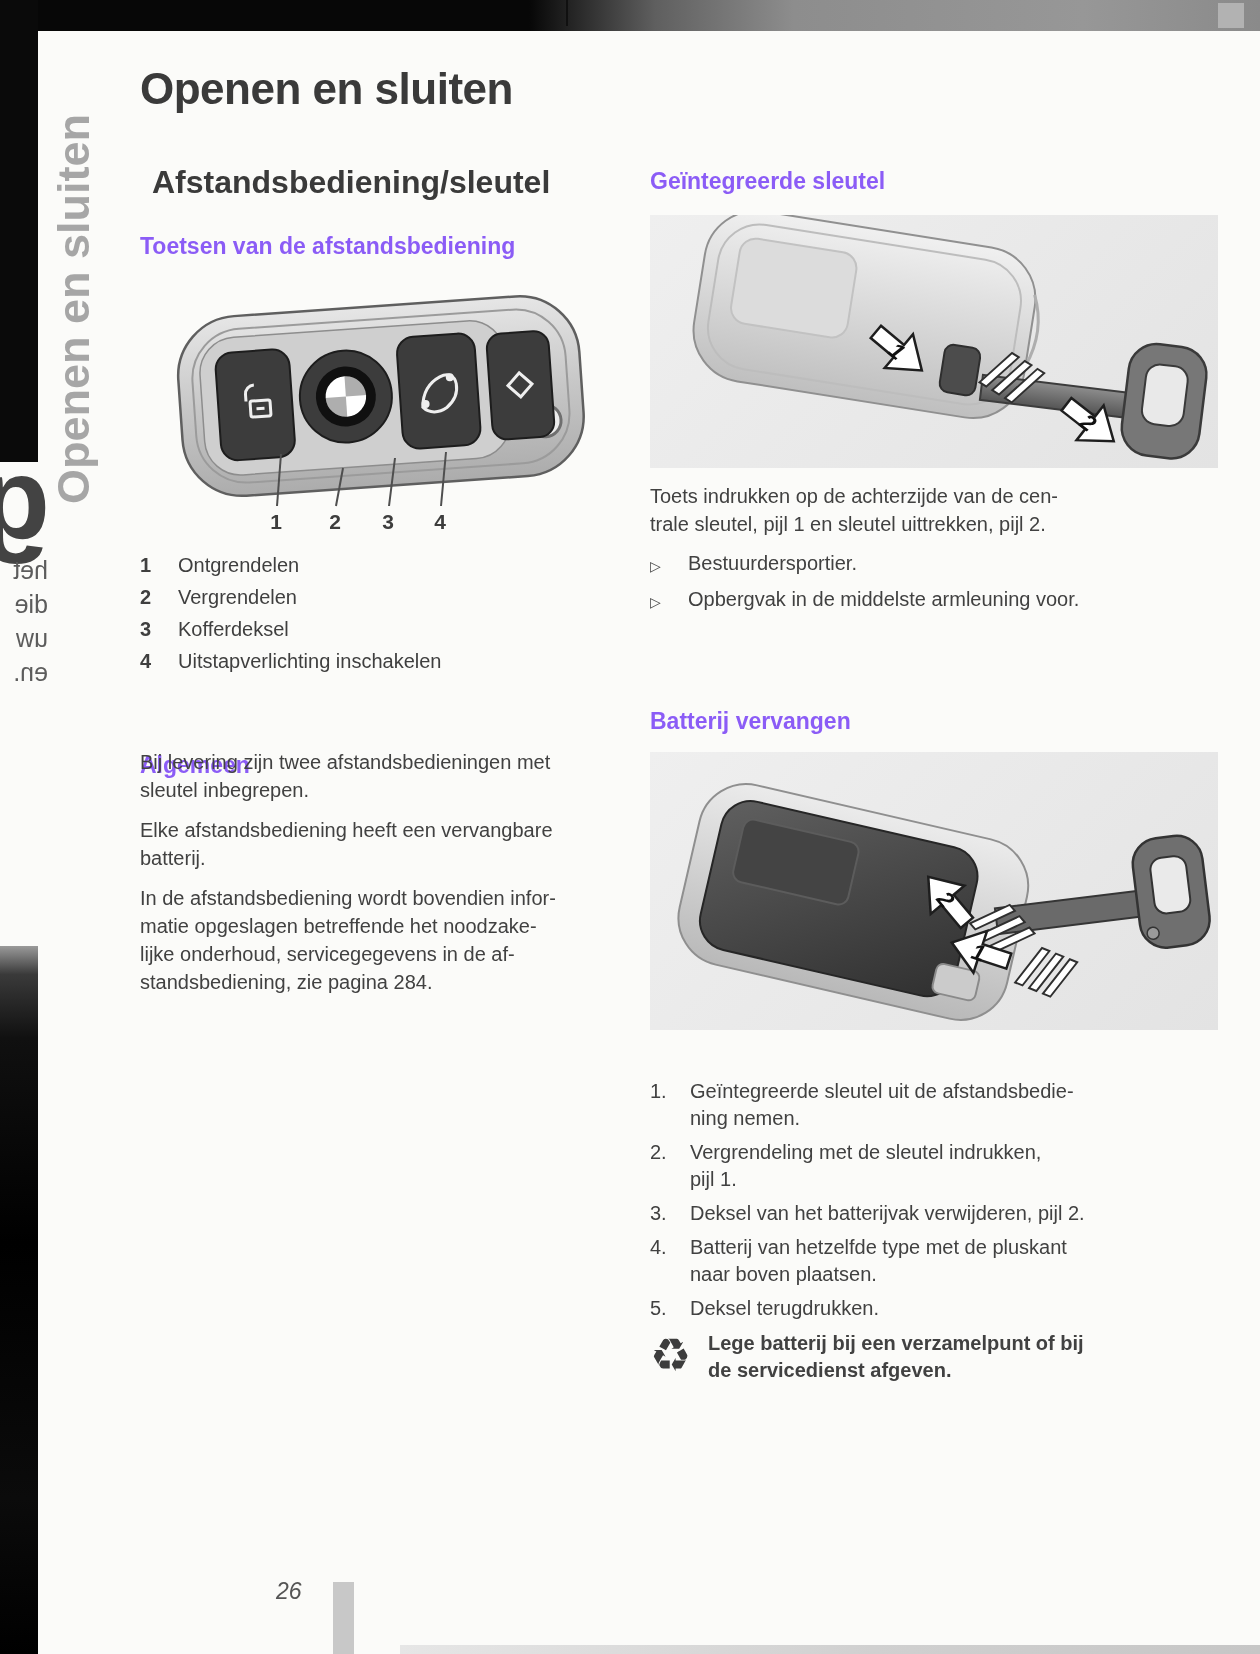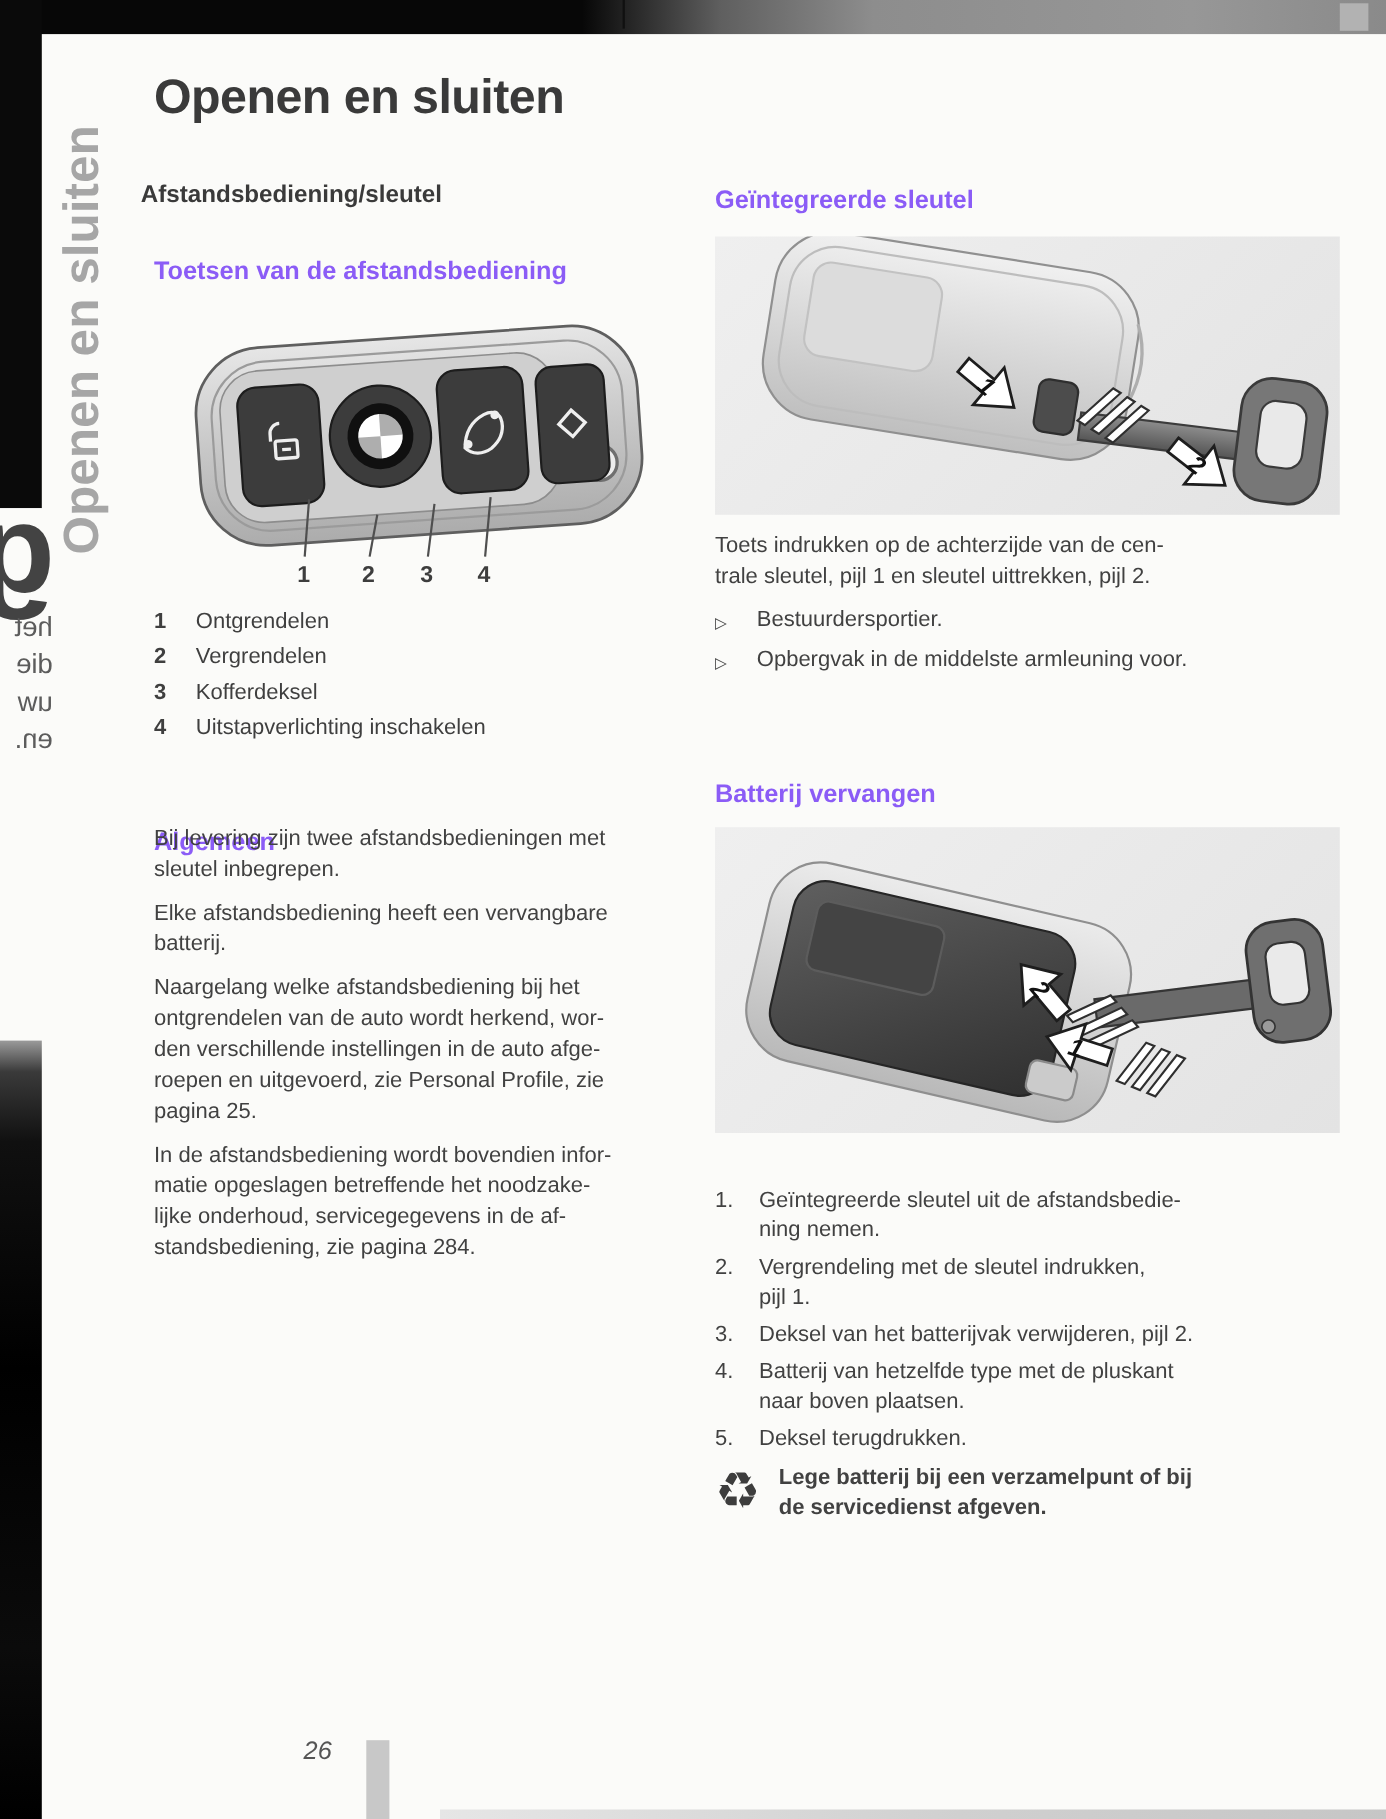--- a/index.html
+++ b/index.html
@@ -20,21 +20,21 @@
   .showthrough{position:absolute;left:0;top:446px;width:52px;height:254px;overflow:hidden;
     transform:scaleX(-1);}
   .showthrough .big{display:block;font-weight:bold;font-size:116px;line-height:.92;color:#434343;margin-left:2px;}
   .showthrough .frag{display:block;font-size:25px;line-height:34px;color:#5c5c5c;padding-left:4px;}
   
   .vtitle-box{position:absolute;left:34px;top:58px;width:86px;height:448px;}
   .vtitle-box span{position:absolute;left:14px;top:446px;transform-origin:0 0;transform:rotate(-90deg);
     white-space:nowrap;font-weight:bold;font-size:45px;color:#a6a6a6;}
   
   .h1{position:absolute;left:140px;top:64px;font-size:44px;font-weight:bold;color:#3a3a3a;letter-spacing:-.5px;}
-  .h2{position:absolute;left:128px;top:164px;font-size:22px;font-weight:bold;color:#3a3a3a;}
+  .h2{position:absolute;left:152px;top:164px;font-size:32px;font-weight:bold;color:#3a3a3a;}
   .h3{position:absolute;font-size:23px;font-weight:bold;color:#8b5cf6;}
   .body-flow p{margin:0 0 12px 0;font-size:20px;line-height:28px;white-space:pre-line;color:#414141;}
   .legend{position:absolute;left:140px;top:552px;width:500px;}
   .legend-row{display:grid;grid-template-columns:38px 1fr;font-size:20px;line-height:27px;margin-bottom:5px;}
   .legend-num{font-weight:bold;}
   .steps{position:absolute;left:650px;top:1078px;width:505px;}
   .step-row{display:grid;grid-template-columns:40px 1fr;font-size:20px;line-height:27px;margin-bottom:7px;
     white-space:pre-line;color:#414141;}
   .bullet-row{display:grid;grid-template-columns:38px 1fr;font-size:20px;line-height:27px;margin-bottom:6px;color:#414141;}
   .tri{font-size:14px;color:#4a4a4a;padding-top:3px;}
@@ -145,25 +145,20 @@
     </div>
   </div>
 
   <div class="h3" style="left:140px;top:712px;margin-top:40px;">Algemeen</div>
 
   <div class="body-flow" style="position:absolute;left:140px;top:748px;width:500px;">
     <p>Bij levering zijn twee afstandsbedieningen met
 sleutel inbegrepen.</p>
     <p>Elke afstandsbediening heeft een vervangbare
 batterij.</p>
-    <p>Naargelang welke afstandsbediening bij het
-ontgrendelen van de auto wordt herkend, wor-
-den verschillende instellingen in de auto afge-
-roepen en uitgevoerd, zie Personal Profile, zie
-pagina 25.</p>
     <p>In de afstandsbediening wordt bovendien infor-
 matie opgeslagen betreffende het noodzake-
 lijke onderhoud, servicegegevens in de af-
 standsbediening, zie pagina 284.</p>
   </div>
 
   <div class="h3" style="left:650px;top:168px;">Geïntegreerde sleutel</div>
 
   <div class="illus-box" style="top:215px;height:253px;">
     <svg viewBox="0 0 568 252" width="568" height="252">

